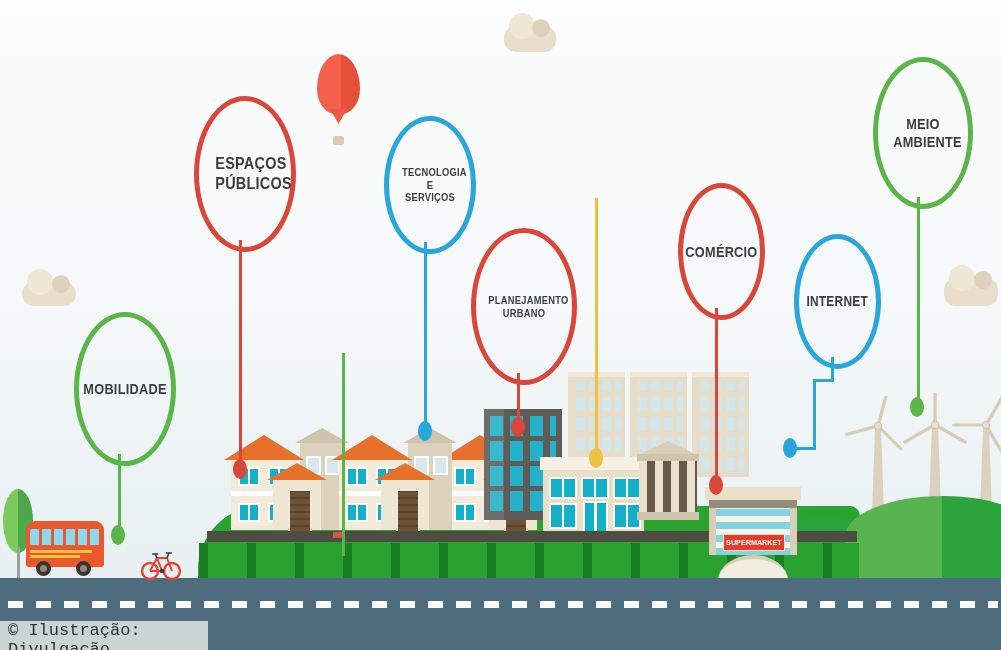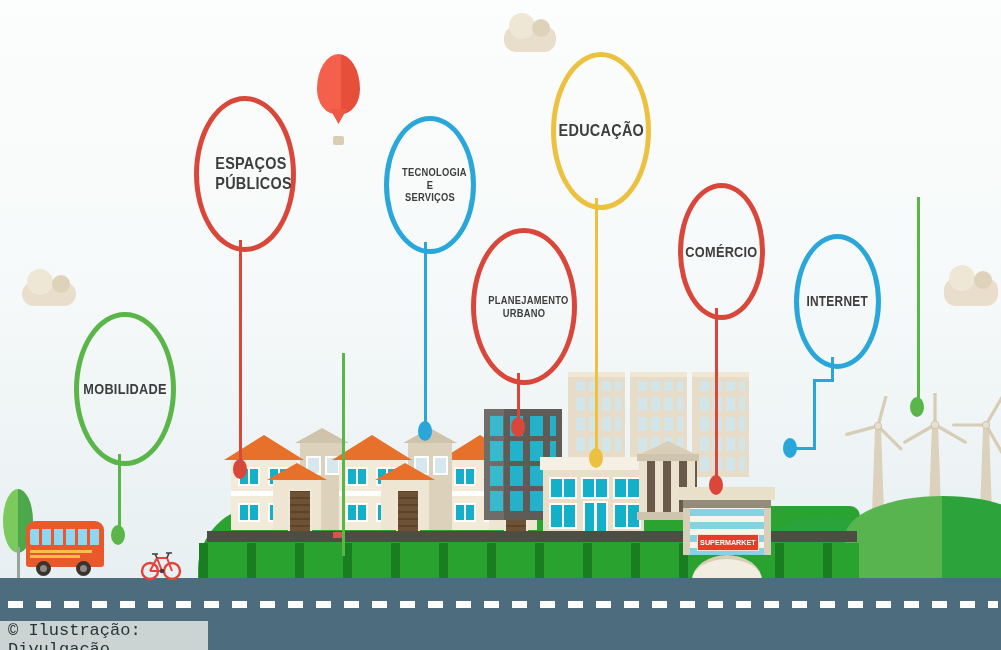--- a/index.html
+++ b/index.html
@@ -165,21 +165,21 @@
       <div class="abs win" style="left:37px;top:43px;width:18px;height:15px;"></div>
     </div>
     <div class="abs" style="left:42px;top:56px;width:48px;height:50px;background:#eee5d2;z-index:3;">
       <div class="abs roof-tri" style="left:-6px;top:-17px;width:60px;height:17px;background:#e7702a;"></div>
       <div class="abs" style="left:15px;top:9px;width:20px;height:41px;background:repeating-linear-gradient(0deg,#6e5236 0 5px,#5d4429 5px 7px);border:2px solid #f0e8d8;"></div>
     </div>
   </div>
 
   <div class="abs" style="left:199px;top:543px;width:660px;height:35px;background:repeating-linear-gradient(90deg,rgba(10,90,20,.5) 0 9px,rgba(0,0,0,0) 9px 48px),#2aa22f;z-index:6;"></div>
 
-  <div class="abs" style="left:683px;top:487px;width:66px;height:91px;z-index:7;">
+  <div class="abs" style="left:709px;top:487px;width:66px;height:91px;z-index:7;">
     <div class="abs" style="left:-4px;top:0;width:96px;height:13px;background:#e9e0ca;"></div>
     <div class="abs" style="left:0;top:13px;width:88px;height:8px;background:#938c7a;"></div>
     <div class="abs" style="left:0;top:21px;width:88px;height:47px;background:repeating-linear-gradient(0deg,#82d5e0 0 7px,#f7f4ec 7px 13px);"></div>
     <div class="abs" style="left:0;top:21px;width:7px;height:47px;background:#d9cfb9;"></div>
     <div class="abs" style="left:81px;top:21px;width:7px;height:47px;background:#d9cfb9;"></div>
     <div class="abs" style="left:14px;top:47px;width:60px;height:15px;background:#e73c28;border:1px solid #f8dccd;display:flex;align-items:center;justify-content:center;">
       <span style="color:#fff;font-size:8px;font-weight:bold;transform:scaleX(.9);letter-spacing:0;">SUPERMARKET</span>
     </div>
     <div class="abs" style="left:9px;top:68px;width:70px;height:23px;background:#f2ede1;border-top:4px solid #d8cdb6;border-radius:50% 50% 0 0 / 95% 95% 0 0;"></div>
   </div>
@@ -247,23 +247,23 @@
   </div>
   <div class="abs topic c-red" style="left:194px;top:96px;width:92px;height:146px;">
     <span class="topic-label" style="font-size:17px;width:70px;">ESPAÇOS PÚBLICOS</span>
   </div>
   <div class="abs topic c-red" style="left:471px;top:228px;width:96px;height:147px;">
     <span class="topic-label" style="font-size:11px;width:84px;">PLANEJAMENTO URBANO</span>
   </div>
   <div class="abs topic c-blue" style="left:384px;top:116px;width:82px;height:128px;">
     <span class="topic-label" style="font-size:11px;width:66px;">TECNOLOGIA E SERVIÇOS</span>
   </div>
-  <div class="abs topic c-yellow" style="left:551px;top:52px;width:90px;height:148px;">
-    <span class="topic-label" style="font-size:17px;">EDUCAÇÃO</span>
-  </div>
   <div class="abs topic c-blue" style="left:794px;top:234px;width:77px;height:125px;">
     <span class="topic-label" style="font-size:14px;">INTERNET</span>
   </div>
   <div class="abs topic c-red" style="left:678px;top:183px;width:77px;height:127px;">
     <span class="topic-label" style="font-size:15px;">COMÉRCIO</span>
   </div>
+  <div class="abs topic c-green" style="left:873px;top:57px;width:90px;height:142px;">
+    <span class="topic-label" style="font-size:15px;width:70px;">MEIO AMBIENTE</span>
+  </div>
 
 </div>
 
 </body></html>

